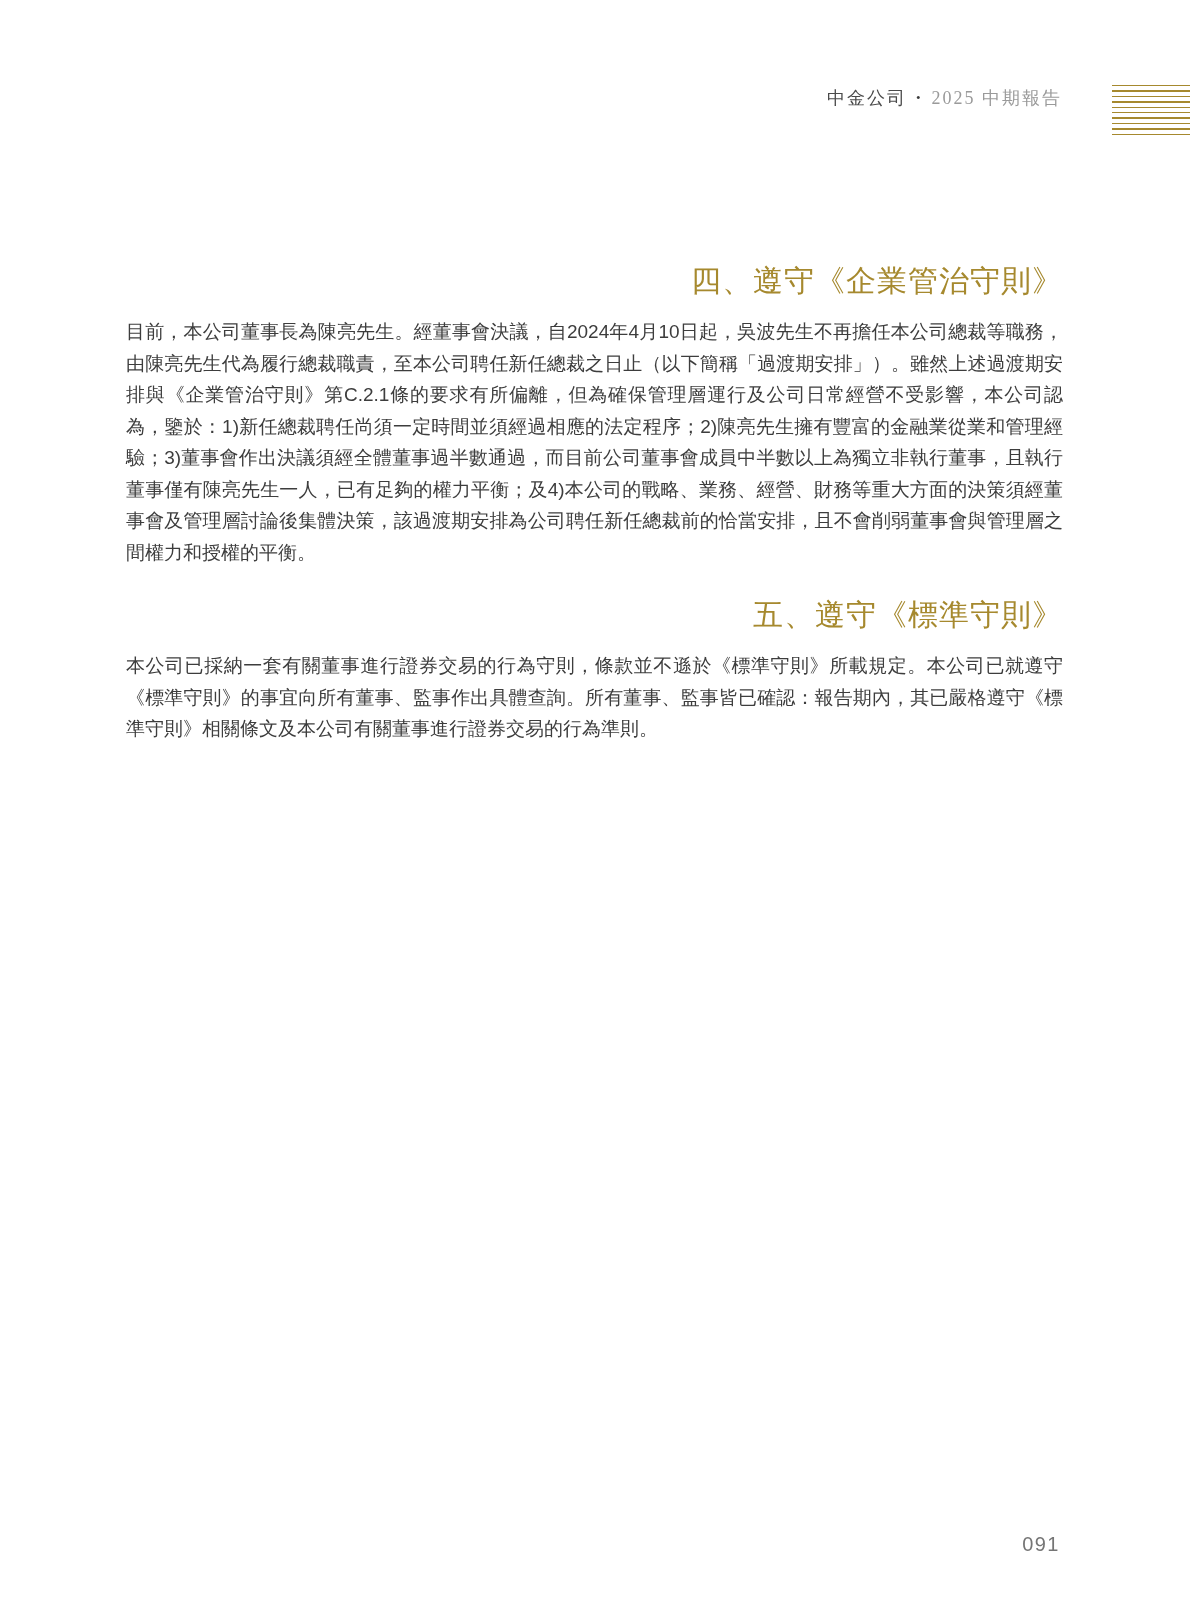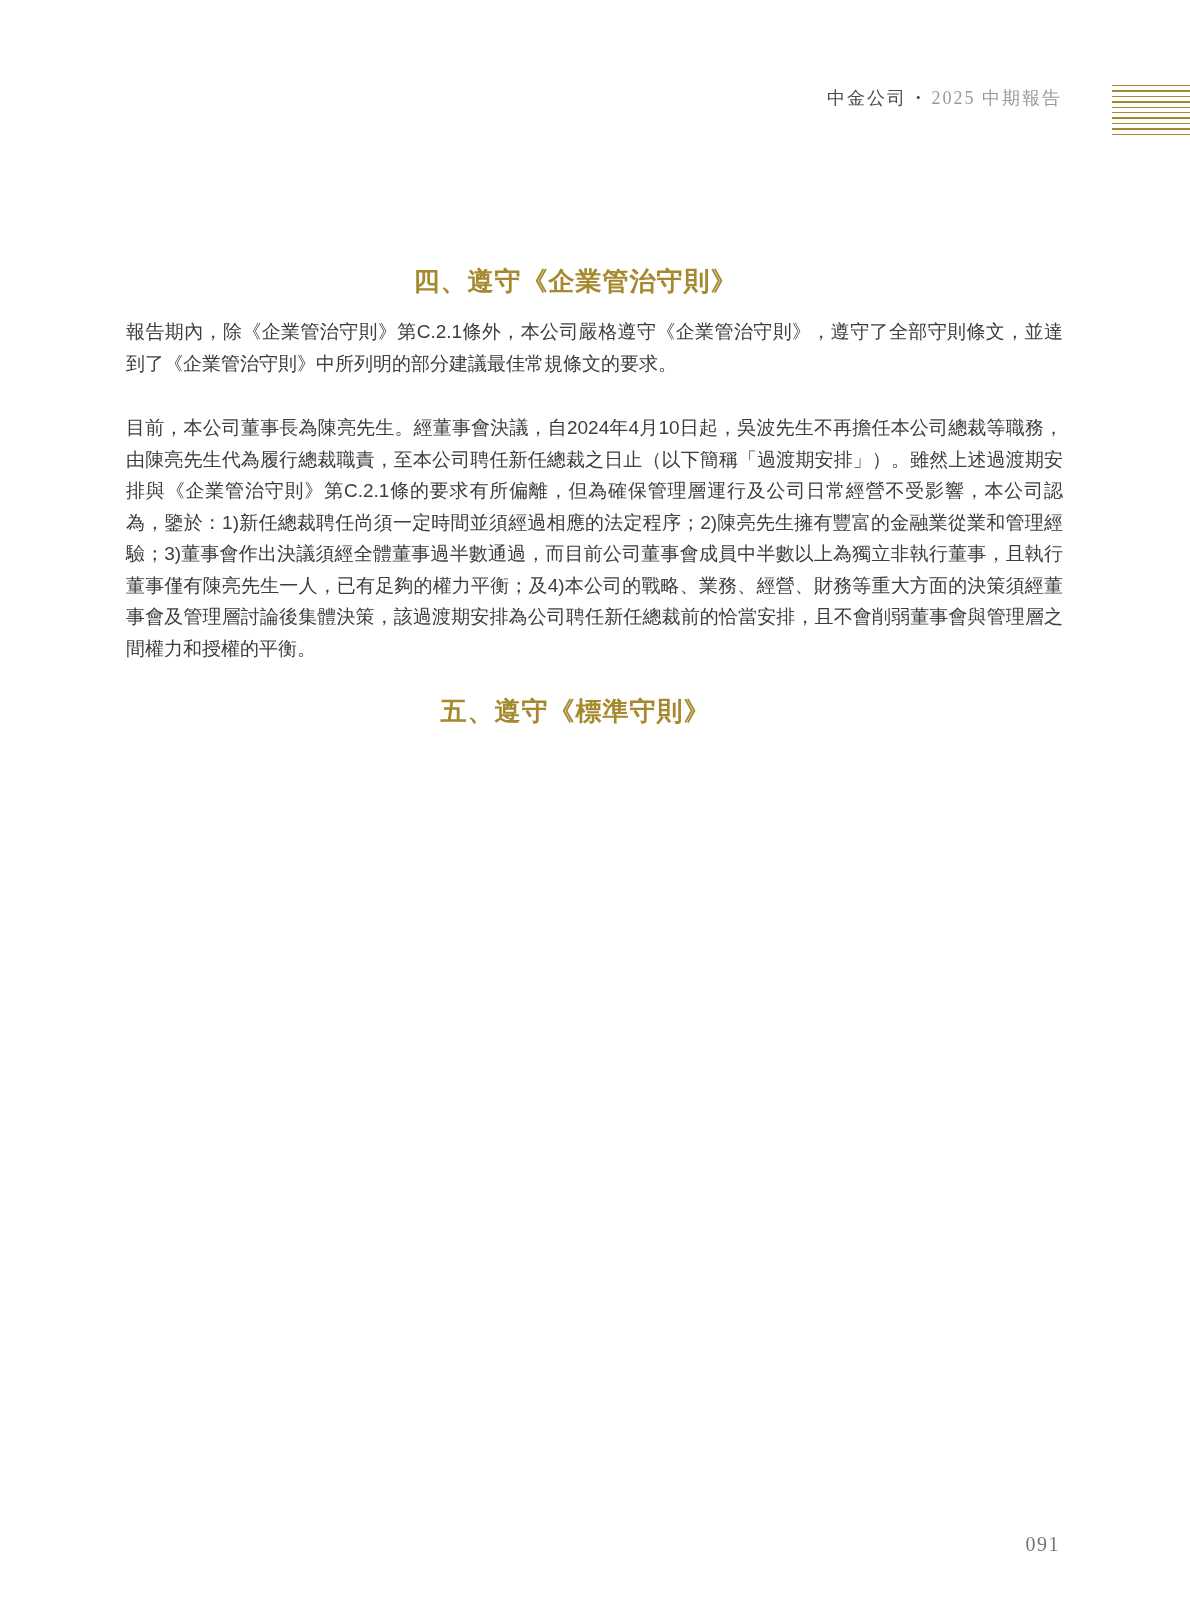--- a/index.html
+++ b/index.html
@@ -58,38 +58,38 @@
     top: 264px;
     font-family: "Liberation Sans", sans-serif;
     font-size: 19px;
     line-height: 31.5px;
     color: var(--body-text);
     text-align: justify;
   }
   .gold-heading {
     font-family: "Liberation Sans", sans-serif;
     color: var(--gold);
-    font-size: 26px;
+    font-size: 30px;
     line-height: 34px;
-    font-weight: 700;
+    font-weight: 400;
     letter-spacing: 1px;
     margin: 0 0 18px -38px;
-    text-align: center;
+    text-align: right;
   }
   .content p { margin: 0 0 33px 0; }
   .content section:first-child p:last-child { margin-bottom: 30px; }
   .content section + section { margin-top: 8px; }
   .content section:last-child p:last-child { margin-bottom: 0; }
 
   
   .page-number {
     position: absolute;
     top: 1533px;
     right: 130px;
-    font-family: Liberation Serif, serif;
+    font-family: Liberation Sans, sans-serif;
     font-size: 20px;
     color: var(--page-number);
     letter-spacing: 1.5px;
   }
 </style>
 </head>
 <body>
 
 <div class="page">
 
@@ -97,26 +97,26 @@
     <div class="header-text">
       <span class="company">中金公司</span><span class="sep">•</span><span class="report">2025 中期報告</span>
     </div>
     <div class="deco"></div>
   </header>
 
   <main class="content">
 
     <section>
       <h2 class="gold-heading">四、遵守《企業管治守則》</h2>
-      <p>報告期內，除《企業管治守則》第C.2.1條外，本公司嚴格遵守《企業管治守則》，遵守了全部守則條文，並達到了《企業管治守則》中所列明的部分建議最佳常規條文的要求。</p>
       <p>目前，本公司董事長為陳亮先生。經董事會決議，自2024年4月10日起，吳波先生不再擔任本公司總裁等職務，由陳亮先生代為履行總裁職責，至本公司聘任新任總裁之日止（以下簡稱「過渡期安排」）。雖然上述過渡期安排與《企業管治守則》第C.2.1條的要求有所偏離，但為確保管理層運行及公司日常經營不受影響，本公司認為，鑒於：1)新任總裁聘任尚須一定時間並須經過相應的法定程序；2)陳亮先生擁有豐富的金融業從業和管理經驗；3)董事會作出決議須經全體董事過半數通過，而目前公司董事會成員中半數以上為獨立非執行董事，且執行董事僅有陳亮先生一人，已有足夠的權力平衡；及4)本公司的戰略、業務、經營、財務等重大方面的決策須經董事會及管理層討論後集體決策，該過渡期安排為公司聘任新任總裁前的恰當安排，且不會削弱董事會與管理層之間權力和授權的平衡。</p>
     </section>
 
     <section>
       <h2 class="gold-heading">五、遵守《標準守則》</h2>
+      <p>本公司已採納一套有關董事進行證券交易的行為守則，條款並不遜於《標準守則》所載規定。本公司已就遵守《標準守則》的事宜向所有董事、監事作出具體查詢。所有董事、監事皆已確認：報告期內，其已嚴格遵守《標準守則》相關條文及本公司有關董事進行證券交易的行為準則。</p>
     </section>
 
   </main>
 
   <footer>
     <span class="page-number">091</span>
   </footer>
 
 </div>
 

